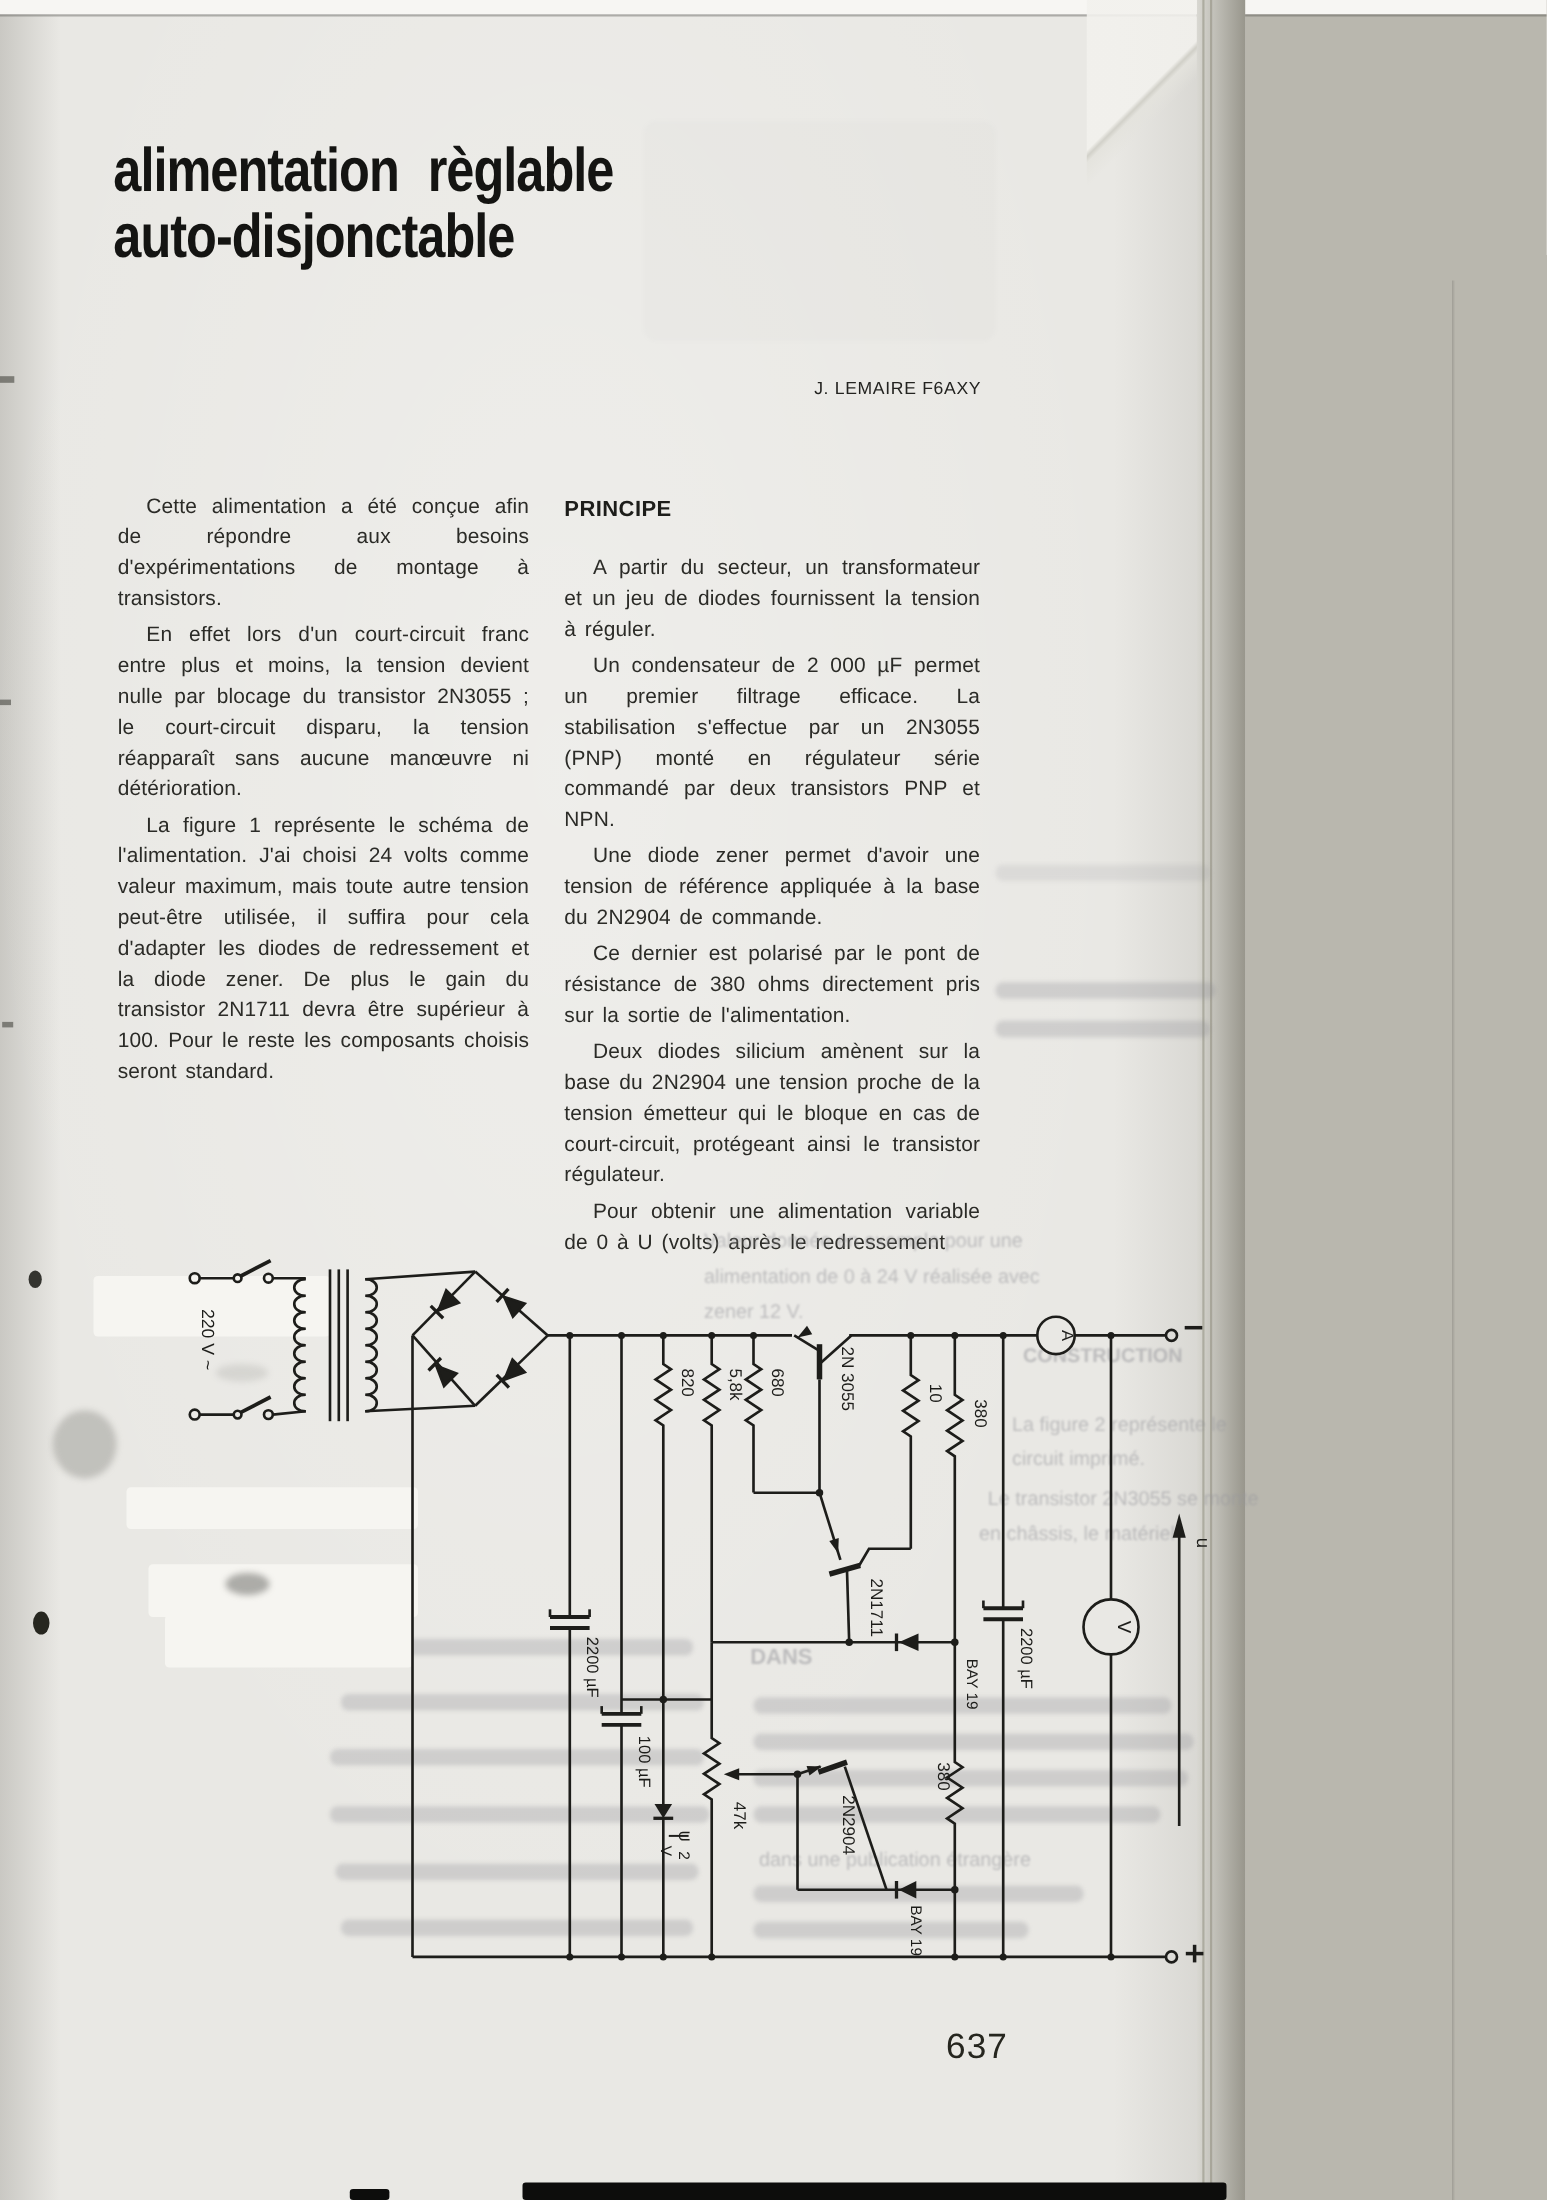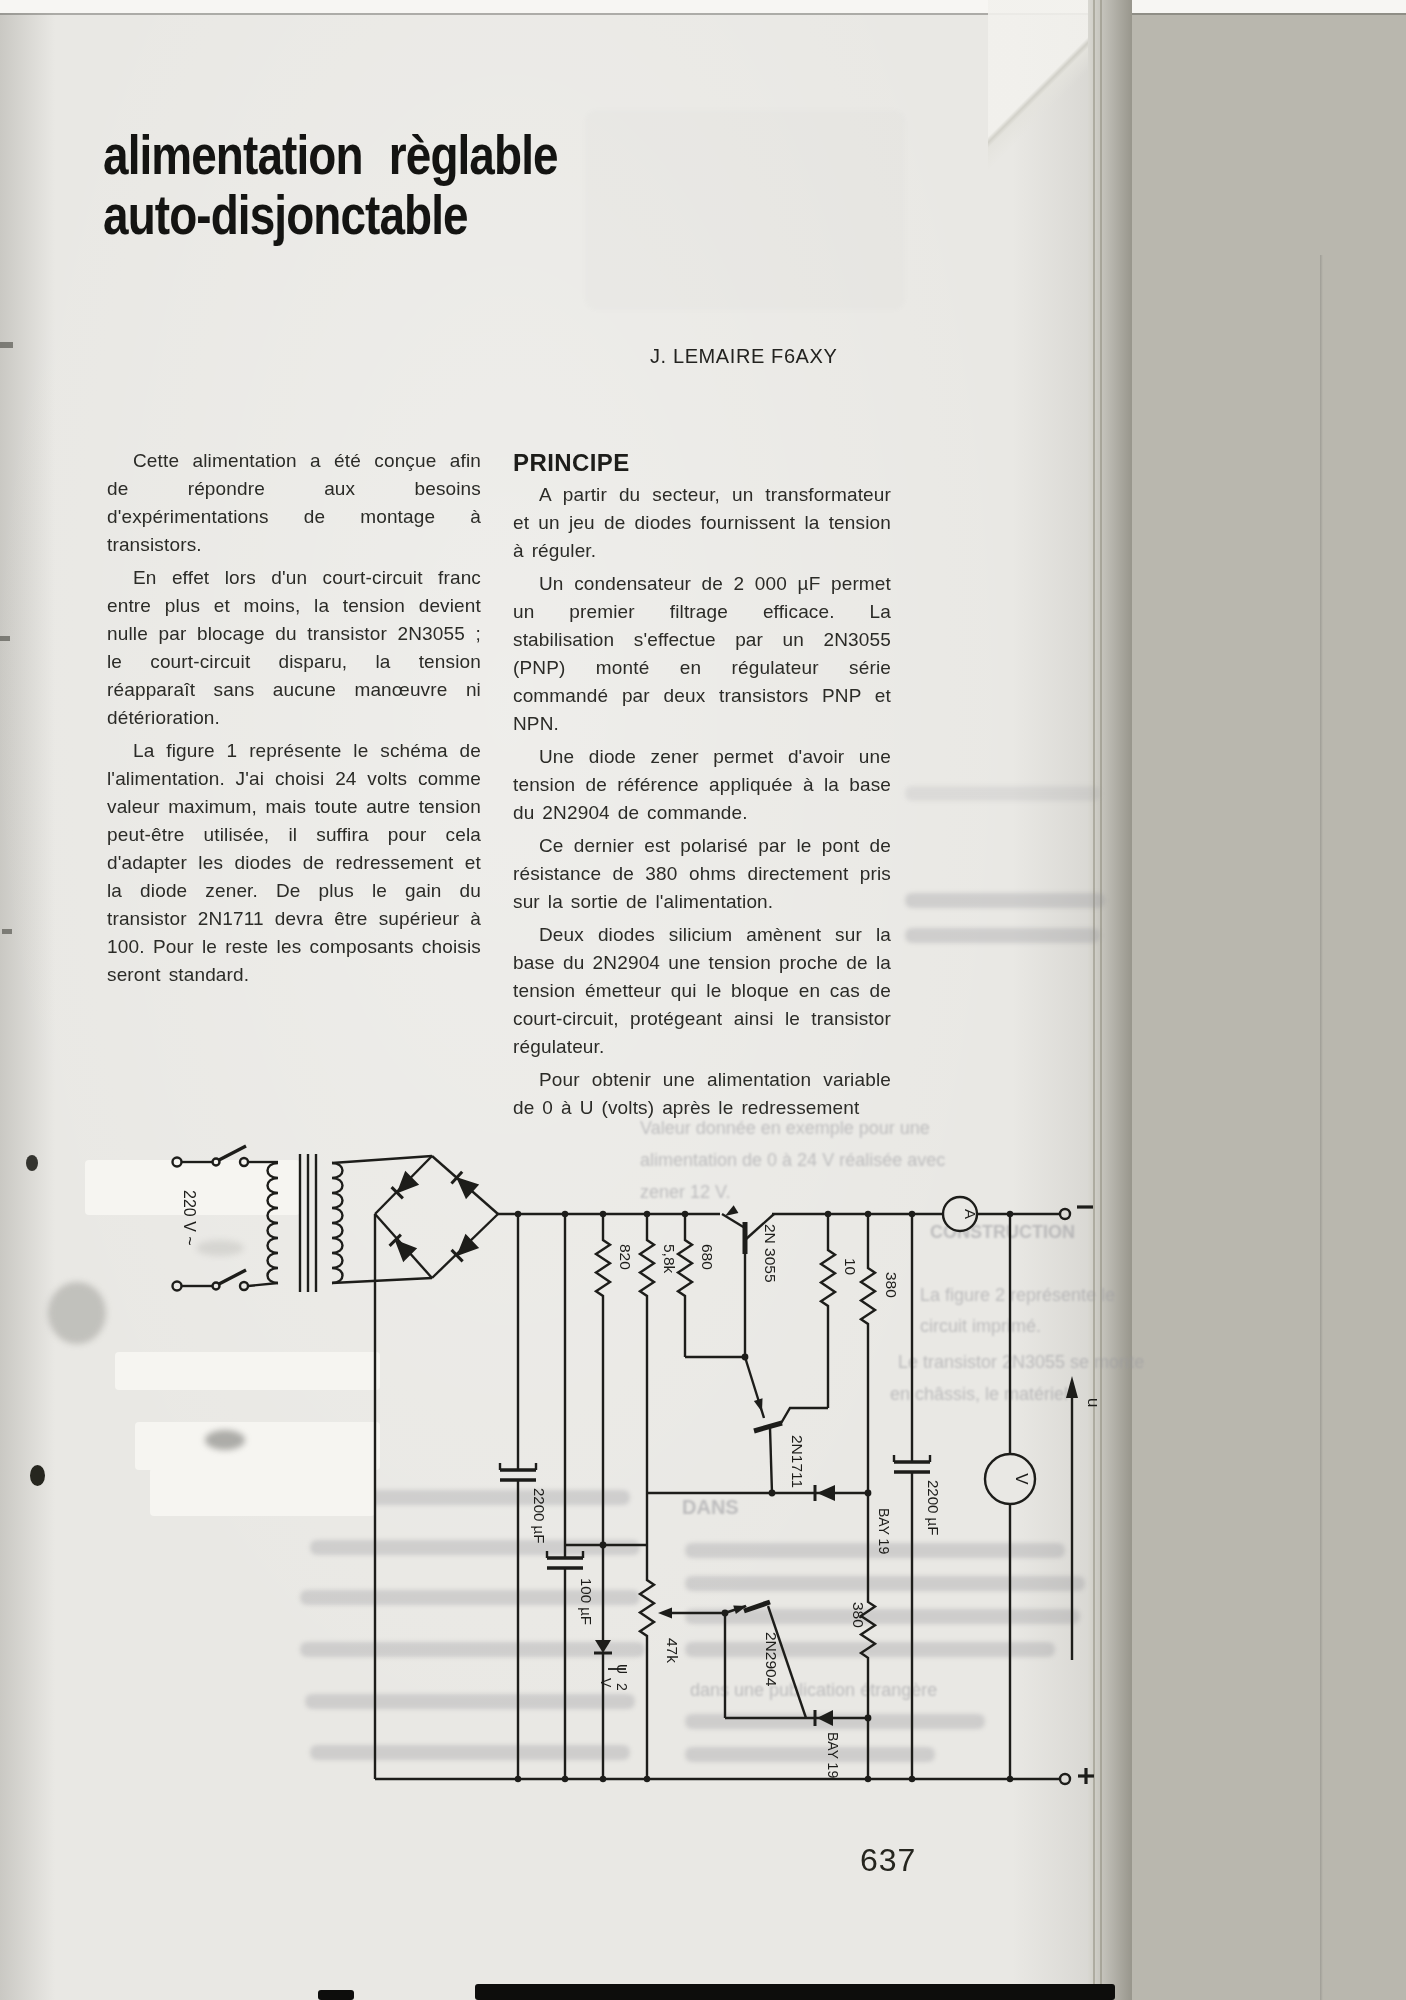--- a/index.html
+++ b/index.html
@@ -15,28 +15,28 @@
   .rightband{position:absolute;right:0;top:0;width:44px;height:2000px;
     background:linear-gradient(90deg,#d9d8d2,#98968c);}
   .rline{position:absolute;top:0;width:2px;height:2000px;background:#82806f;opacity:.45;}
   .crease{position:absolute;left:1320px;top:255px;width:3px;height:1745px;
     background:linear-gradient(90deg,rgba(0,0,0,.14),rgba(0,0,0,0));}
   .cornerfold{position:absolute;right:44px;top:0;width:100px;height:185px;
     background:linear-gradient(135deg,#f2f1ed 48%,#cfcec6 50%,#e4e3dd 52%,rgba(0,0,0,0) 60%);opacity:.9;}
   .title{position:absolute;left:103px;top:122px;color:#141412;font-weight:bold;}
   .title .tl{display:block;transform:scale(.9,1.1);transform-origin:0 0;
     font-size:51px;line-height:60px;letter-spacing:-1px;word-spacing:16px;white-space:nowrap;}
-  .author{position:absolute;left:650px;top:345px;width:242px;
-    font-size:20px;letter-spacing:.6px;color:#232320;}
+  .author{position:absolute;left:650px;top:345px;width:242px;text-align:right;
+    font-size:16px;letter-spacing:.6px;color:#232320;}
   .col{position:absolute;font-size:19px;line-height:28px;color:#2b2b27;text-align:justify;
     letter-spacing:.15px;word-spacing:2.5px;}
   .col p{margin:0 0 5px 0;text-indent:26px;}
   .colL{left:107px;top:447px;width:374px;}
   .colR{left:513px;top:447px;width:378px;}
-  .colR h3{font-size:24px;margin:2px 0 4px 0;color:#1d1d1a;letter-spacing:.4px;}
+  .colR h3{font-size:20px;margin:2px 0 26px 0;color:#1d1d1a;letter-spacing:.4px;}
   .pagenum{position:absolute;left:860px;top:1842px;font-size:32px;color:#26261f;letter-spacing:1px;}
   .schematic{position:absolute;left:120px;top:1140px;width:980px;height:660px;}
   svg text{font-family:"Liberation Sans",sans-serif;fill:#1d1d1a;}
   .ghost{position:absolute;color:#98989d;filter:blur(1.2px);opacity:.55;font-size:18px;white-space:nowrap;}
   .gbold{font-weight:bold;}
   .gbar{position:absolute;background:rgba(138,138,144,.28);filter:blur(2px);border-radius:7px;height:15px;}
   .patch{position:absolute;background:#f6f5f1;border-radius:4px;}
   .smudge{position:absolute;background:rgba(120,120,114,.35);filter:blur(3px);border-radius:50%;}
   .spot{position:absolute;background:#34342f;border-radius:50%;}
   .tick{position:absolute;background:rgba(70,70,64,.6);}

